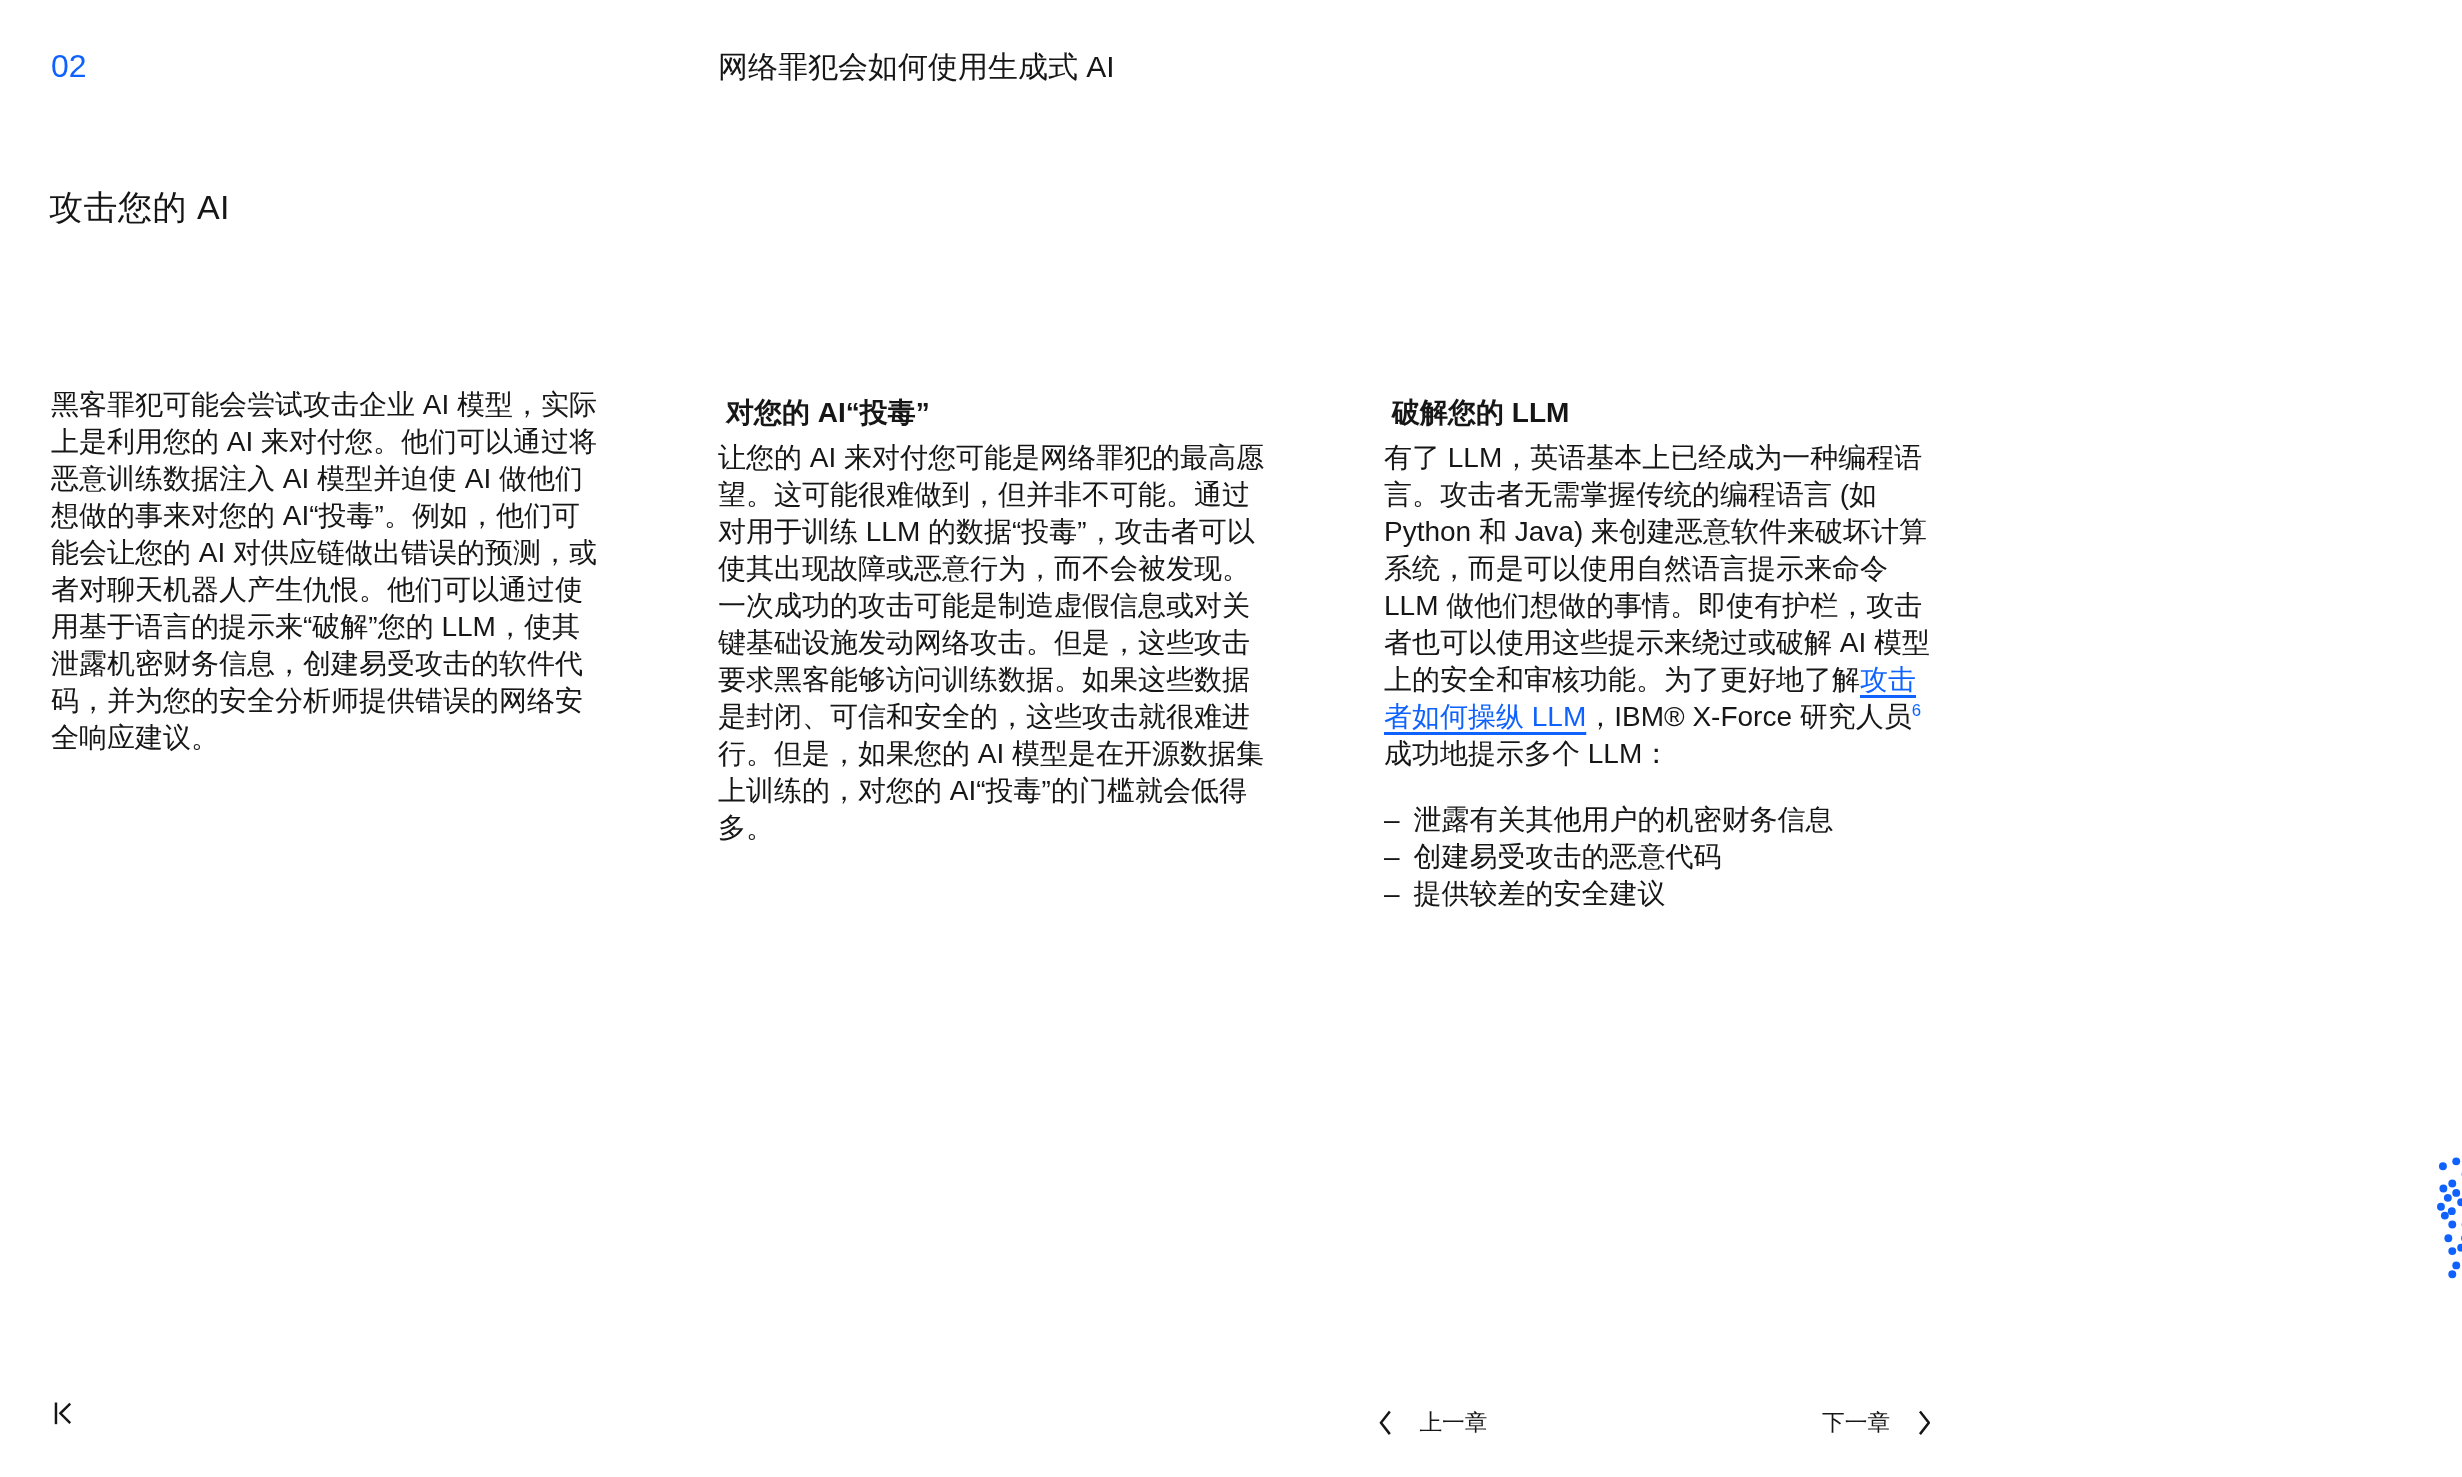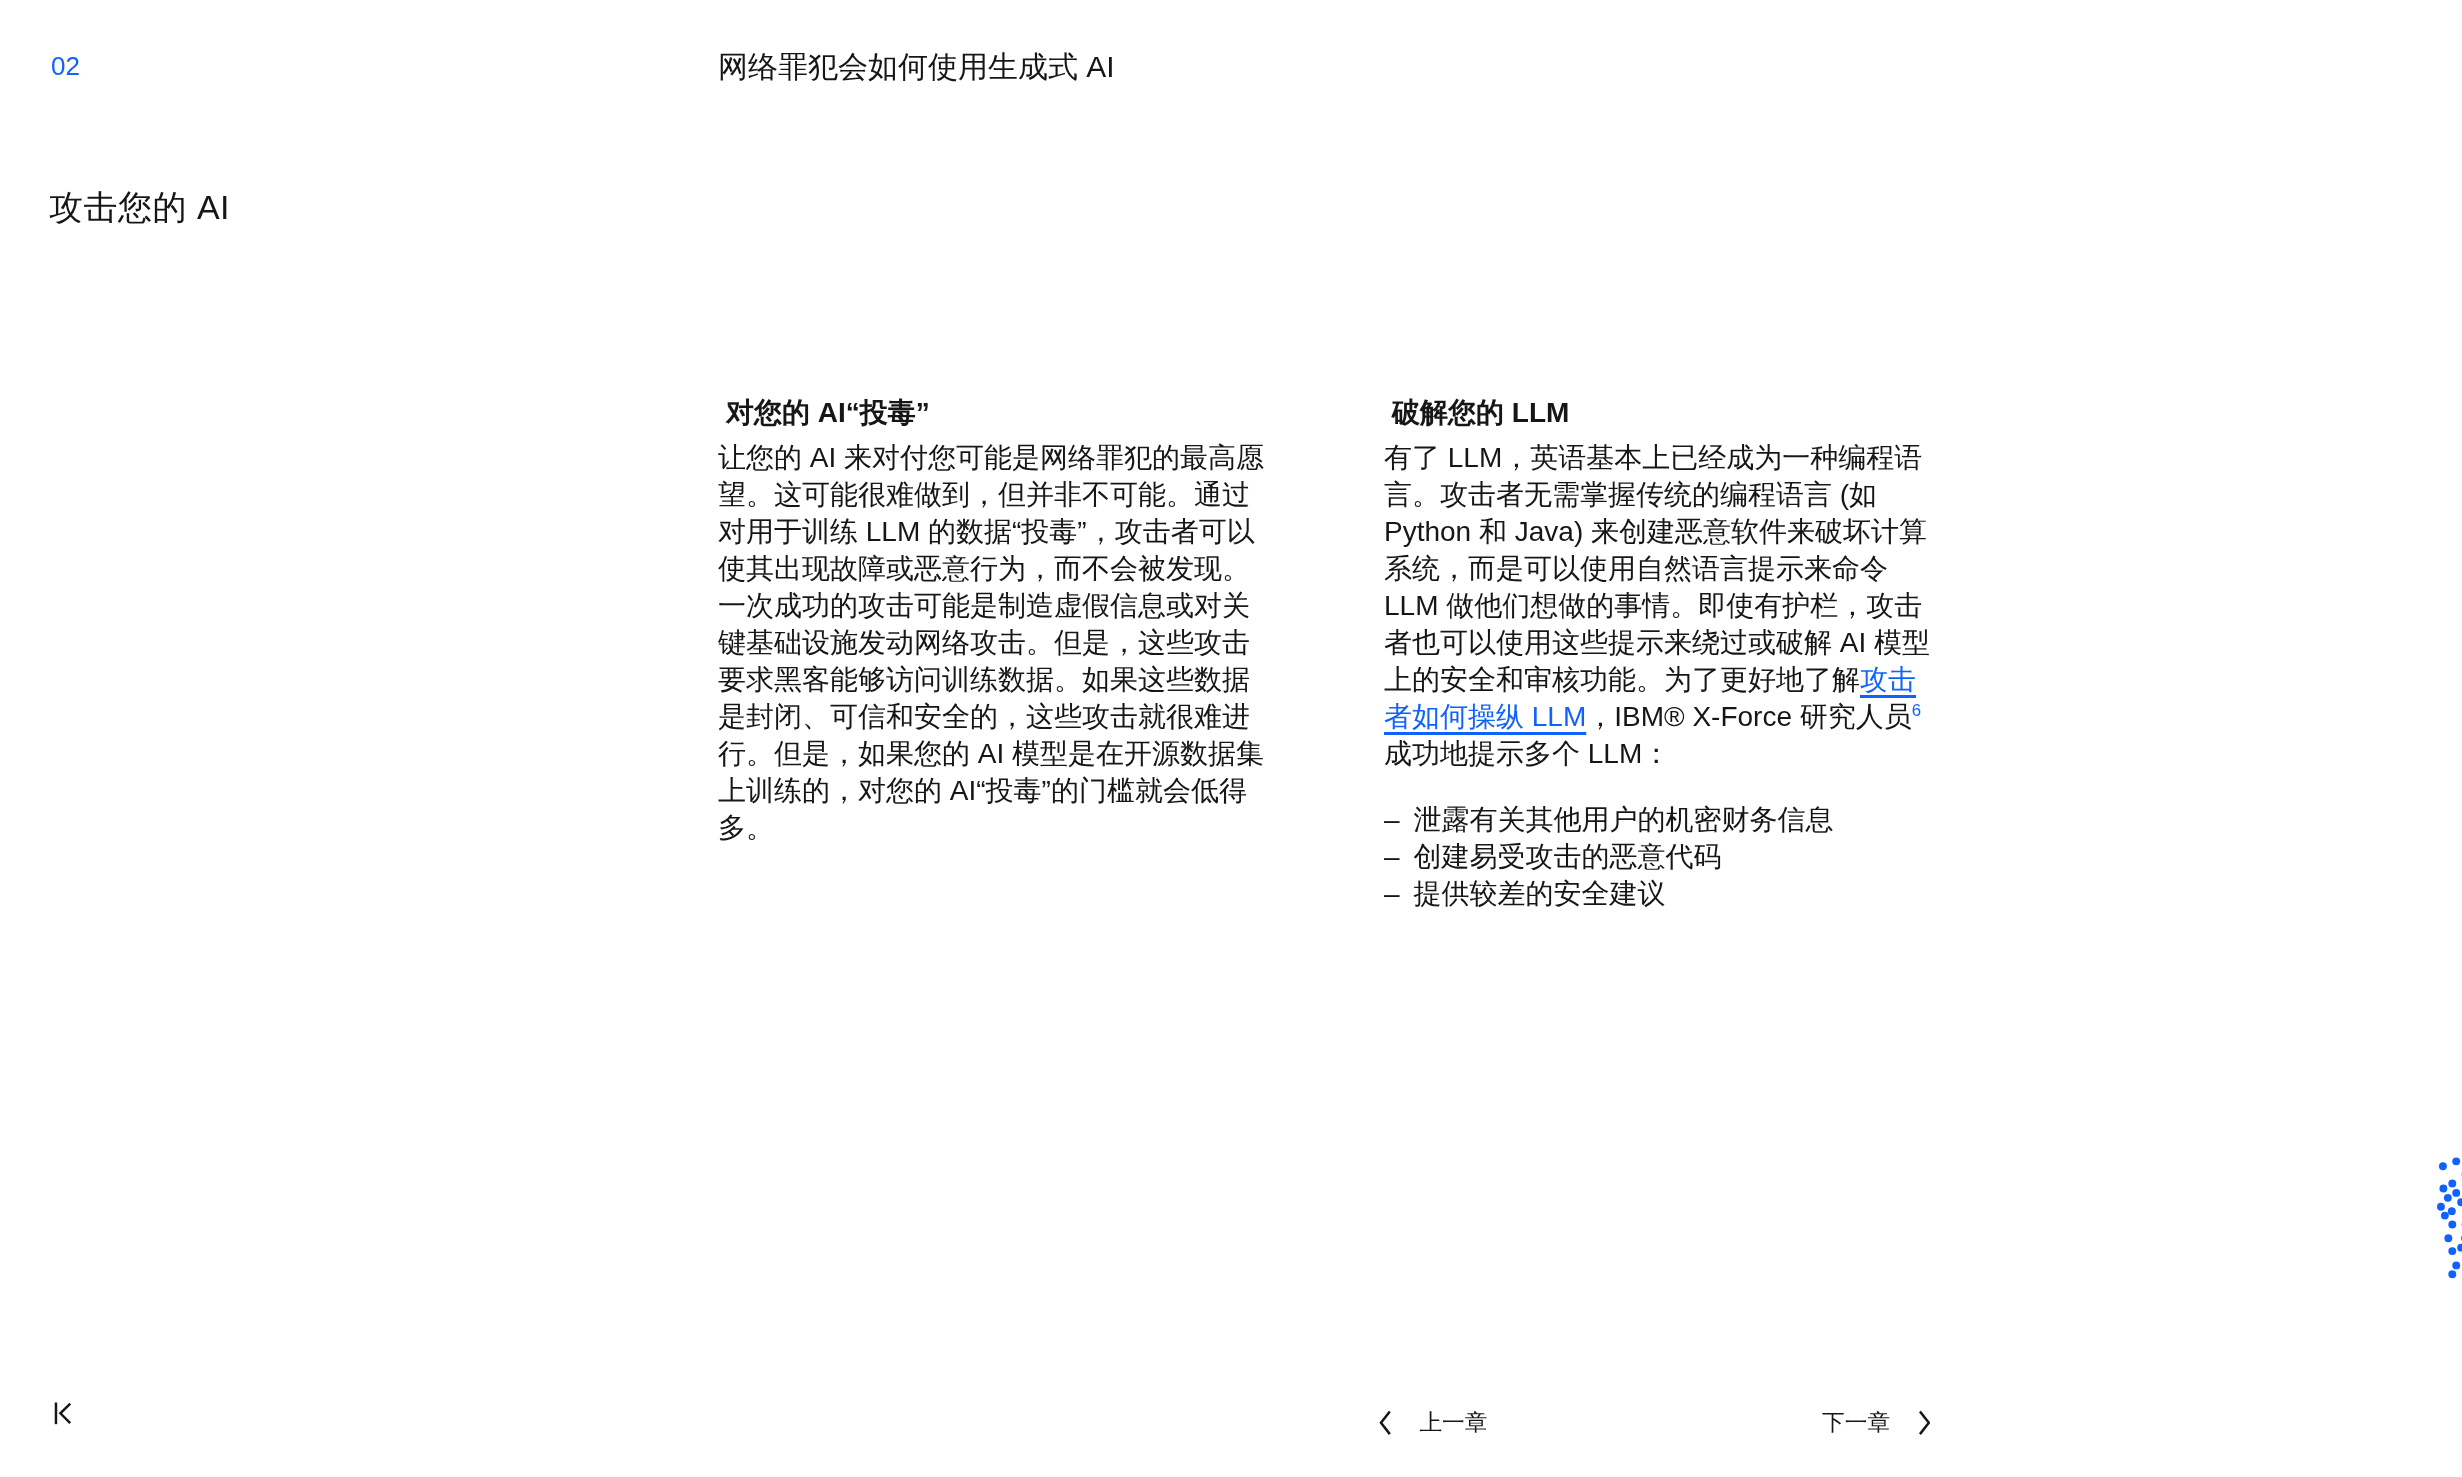--- a/index.html
+++ b/index.html
@@ -5,21 +5,21 @@
   html,body{margin:0;padding:0;}
   body{
     width:2626px;height:1477px;position:relative;background:#ffffff;
     font-family:"Liberation Sans","DejaVu Sans",sans-serif;
     color:#161616;
     -webkit-font-smoothing:antialiased;
   }
   .page{position:absolute;inset:0;overflow:hidden;}
 
   
-  .chapter-num{position:absolute;left:51px;top:51px;font-size:26px;line-height:31.5px;color:#0f62fe;}
+  .chapter-num{position:absolute;left:51px;top:51px;font-size:32px;line-height:31.5px;color:#0f62fe;}
   .doc-title{position:absolute;left:718px;top:51px;font-size:30px;line-height:31.5px;color:#161616;}
 
   
   .section-title{
     position:absolute;left:49px;top:187px;margin:0;
     font-size:34px;line-height:41px;font-weight:300;color:#161616;letter-spacing:0.5px;
   }
 
   
   .col{position:absolute;top:386px;width:546px;font-size:28px;line-height:37px;}
@@ -52,20 +52,23 @@
 </head>
 <body>
 
 <div class="page">
 
   <span class="chapter-num">02</span>
   <span class="doc-title">网络罪犯会如何使用生成式 AI</span>
 
   <h1 class="section-title">攻击您的 AI</h1>
 
+  <div class="col col-1">
+    <p>黑客罪犯可能会尝试攻击企业 AI 模型，实际上是利用您的 AI 来对付您。他们可以通过将恶意训练数据注入 AI 模型并迫使 AI 做他们想做的事来对您的 AI“投毒”。例如，他们可能会让您的 AI 对供应链做出错误的预测，或者对聊天机器人产生仇恨。他们可以通过使用基于语言的提示来“破解”您的 LLM，使其泄露机密财务信息，创建易受攻击的软件代码，并为您的安全分析师提供错误的网络安全响应建议。</p>
+  </div>
 
   <div class="col col-2">
     <h2>对您的 AI“投毒”</h2>
     <p>让您的 AI 来对付您可能是网络罪犯的最高愿望。这可能很难做到，但并非不可能。通过对用于训练 LLM 的数据“投毒”，攻击者可以使其出现故障或恶意行为，而不会被发现。一次成功的攻击可能是制造虚假信息或对关键基础设施发动网络攻击。但是，这些攻击要求黑客能够访问训练数据。如果这些数据是封闭、可信和安全的，这些攻击就很难进行。但是，如果您的 AI 模型是在开源数据集上训练的，对您的 AI“投毒”的门槛就会低得多。</p>
   </div>
 
   <div class="col col-3">
     <h2>破解您的 LLM</h2>
     <p><span>有了 LLM，英语基本上已经成为一种编程语言。攻击者无需掌握传统的编程语言 (如 Python 和 Java) 来创建恶意软件来破坏计算系统，而是可以使用自然语言提示来命令 LLM 做他们想做的事情。即使有护栏，攻击者也可以使用这些提示来绕过或破解 AI 模型上的安全和审核功能。为了更好地了解</span><a class="body-link" href="#">攻击者如何操纵 LLM</a><span>，IBM® X-Force 研究人员</span><sup class="footnote">6</sup><span>成功地提示多个 LLM：</span></p>
     <ul class="bullets">

